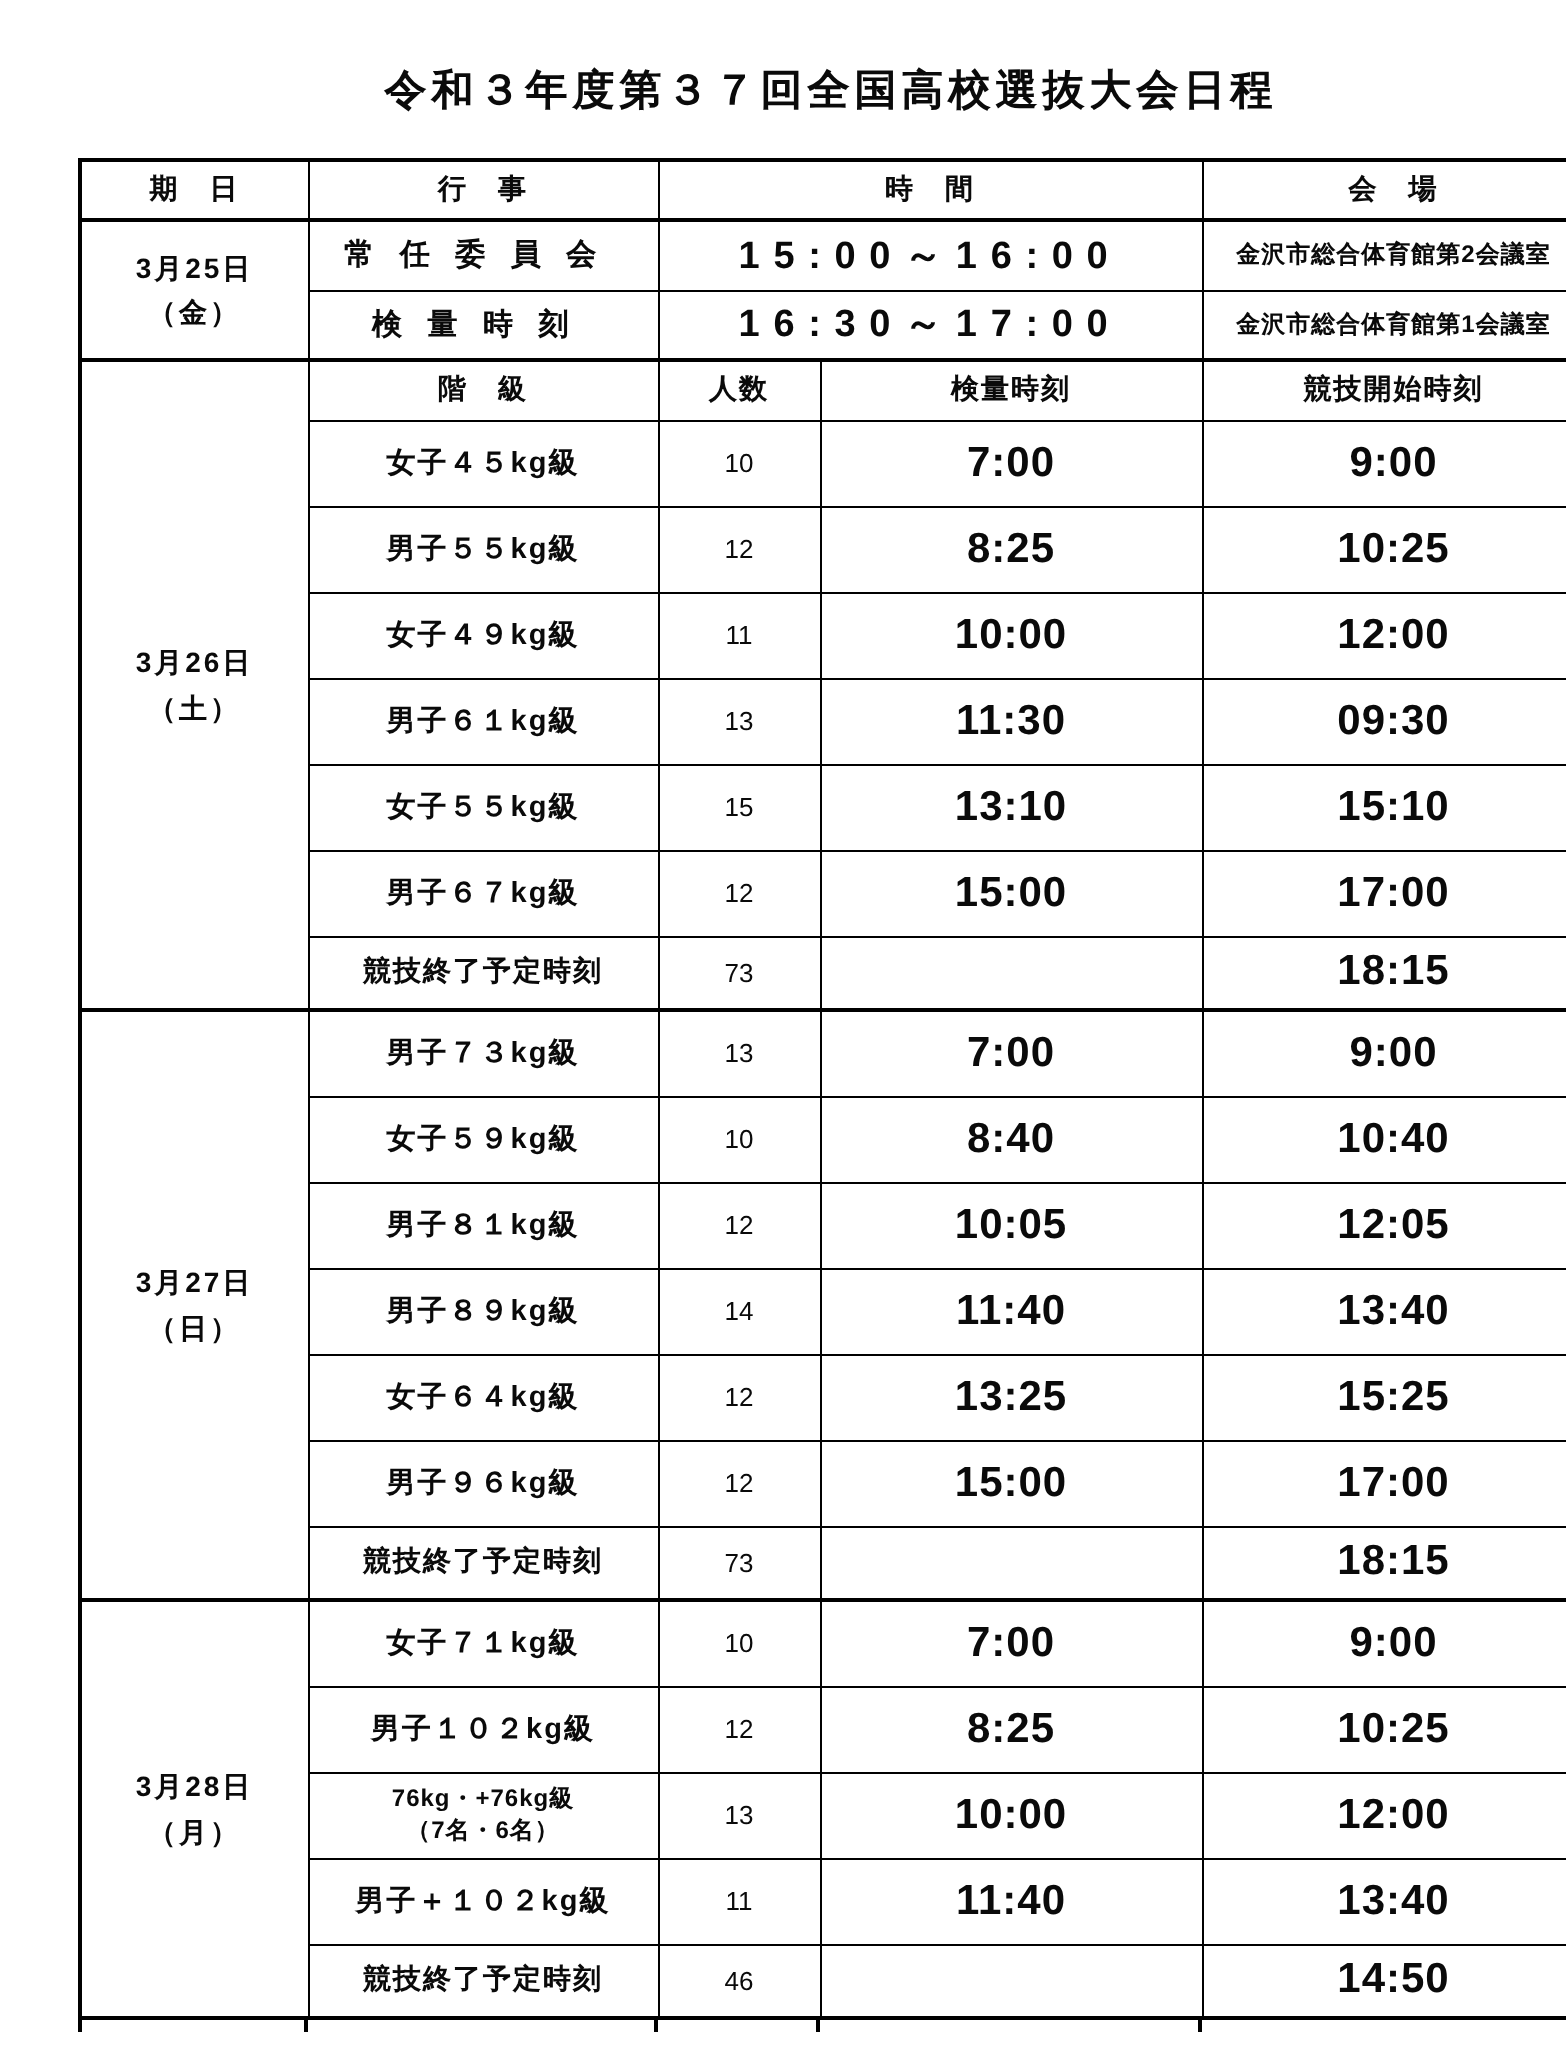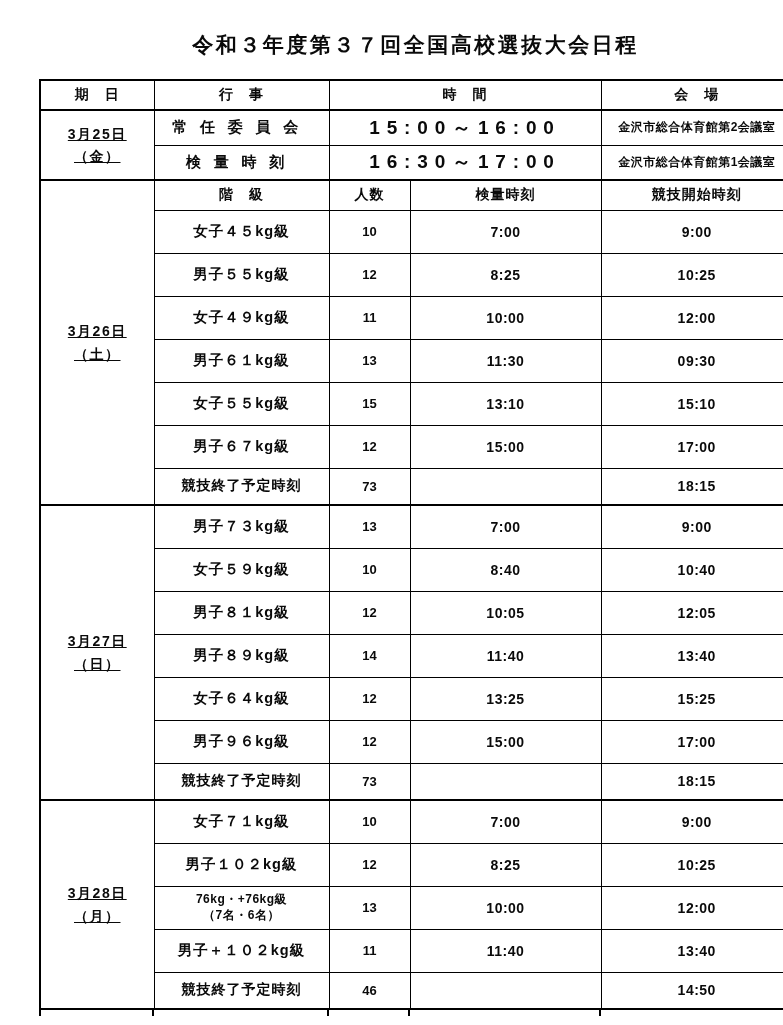--- a/index.html
+++ b/index.html
@@ -43,32 +43,32 @@
 
   tr.r-header  { height: 30px; }
   tr.r-event   { height: 35px; }
   tr.r-subhead { height: 30px; }
   tr.r-comp    { height: 43px; }
   tr.r-total   { height: 37px; }
 
   th.h-cell { font-size: 14px; font-weight: bold; letter-spacing: 1px; }
 
   td.c-date { font-size: 14px; font-weight: bold; letter-spacing: 1.5px; line-height: 1.6; }
-  td.c-date span { display: block; text-decoration: underline; }
+  td.c-date span { display: block; }
 
   td.c-event     { font-size: 15px; font-weight: bold; letter-spacing: 0.85em; padding-left: 0.85em; font-family: Liberation Serif, serif; }
   td.c-timerange { font-size: 19px; font-weight: bold; letter-spacing: 0.36em; padding-left: 0.36em; }
   td.c-venue     { font-size: 12px; font-weight: bold; letter-spacing: 0.5px; }
 
   td.c-subhead { font-size: 14px; font-weight: bold; letter-spacing: 1px; font-family: Liberation Serif, serif; }
   td.c-class   { font-size: 14.5px; font-weight: bold; letter-spacing: 1px; }
   td.c-class.two-line { font-size: 12px; line-height: 1.3; letter-spacing: 0.5px; }
   td.c-class.two-line span { display: block; }
-  td.c-count   { font-size: 13px; font-weight: bold; }
-  td.c-bigtime { font-size: 14px; font-weight: bold; letter-spacing: 0.5px; }
+  td.c-count   { font-size: 13px; font-weight: normal; }
+  td.c-bigtime { font-size: 21px; font-weight: bold; letter-spacing: 0.5px; }
   td.c-total-label { font-size: 14px; font-weight: bold; letter-spacing: 1px; }
   td.c-empty {}
 
   .stub { position: relative; width: 753px; height: 6px; margin-left: 15px; }
   .stub .vline { position: absolute; top: 0; width: 2px; height: 6px; background: #000; }
 </style>
 </head>
 <body>
 
 <div class="page">

